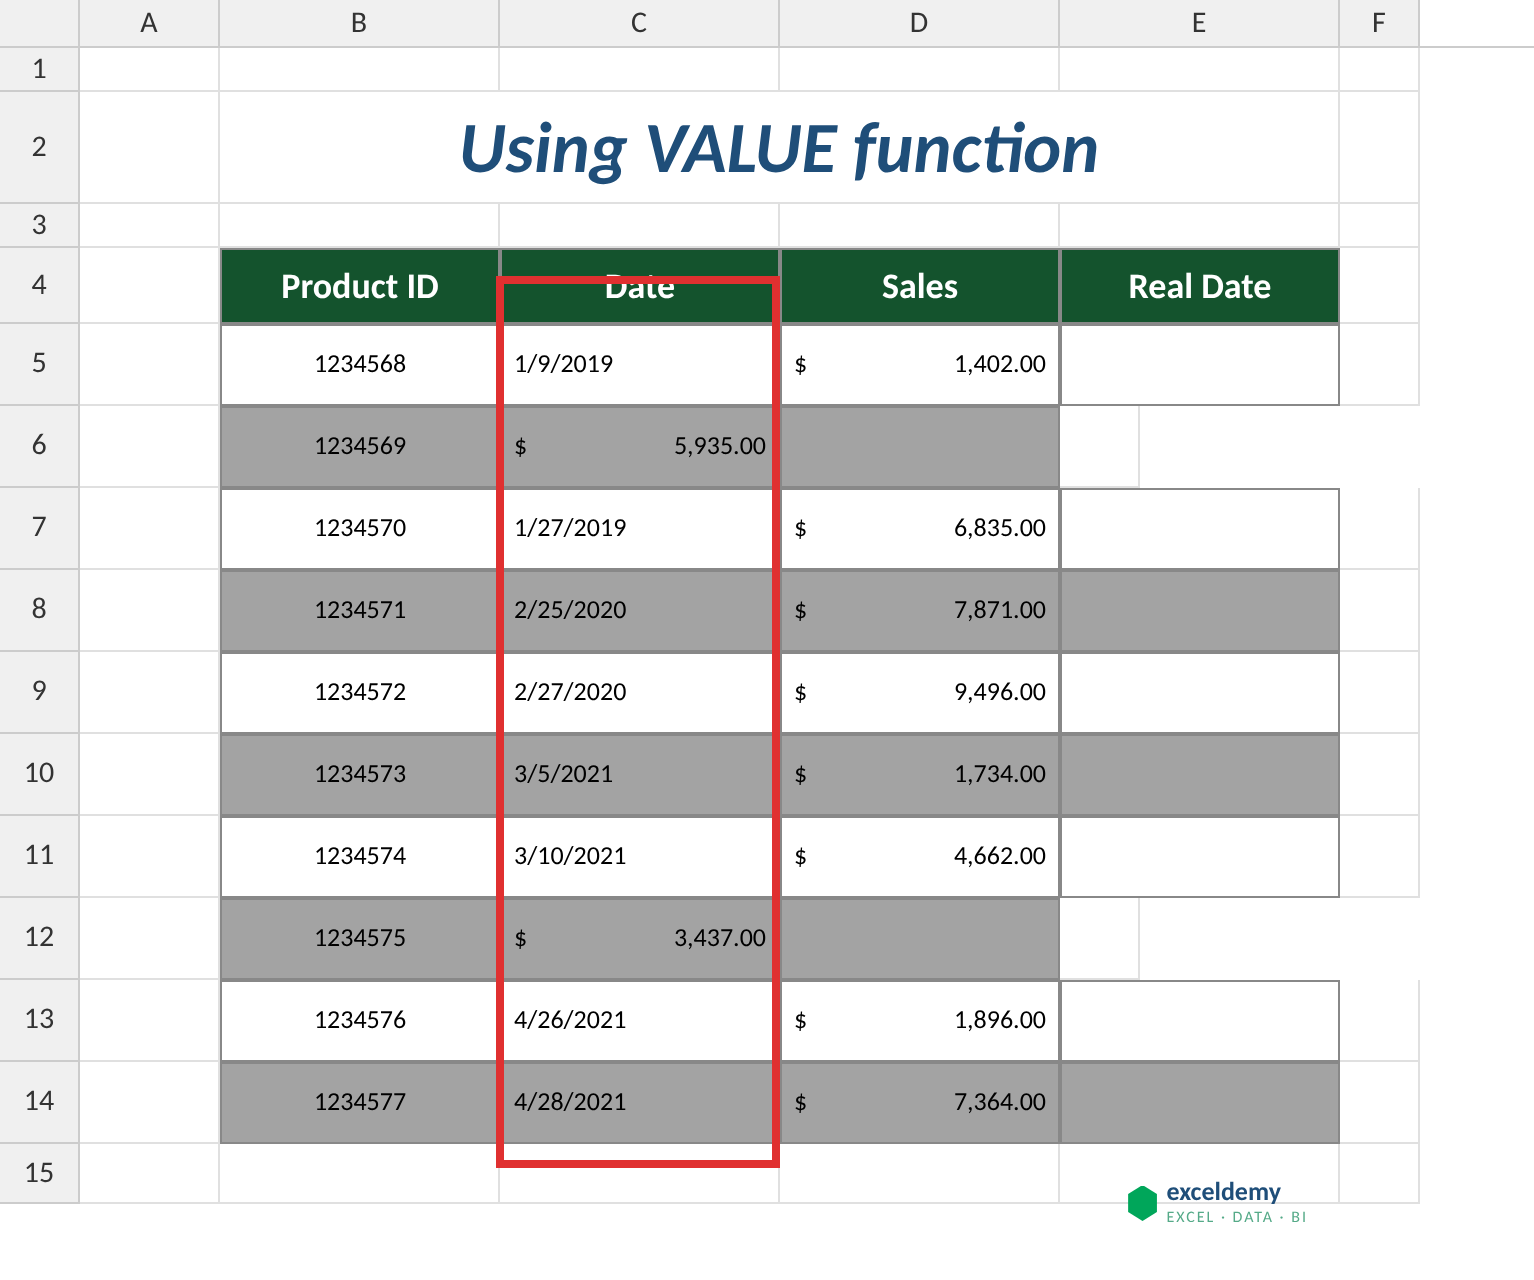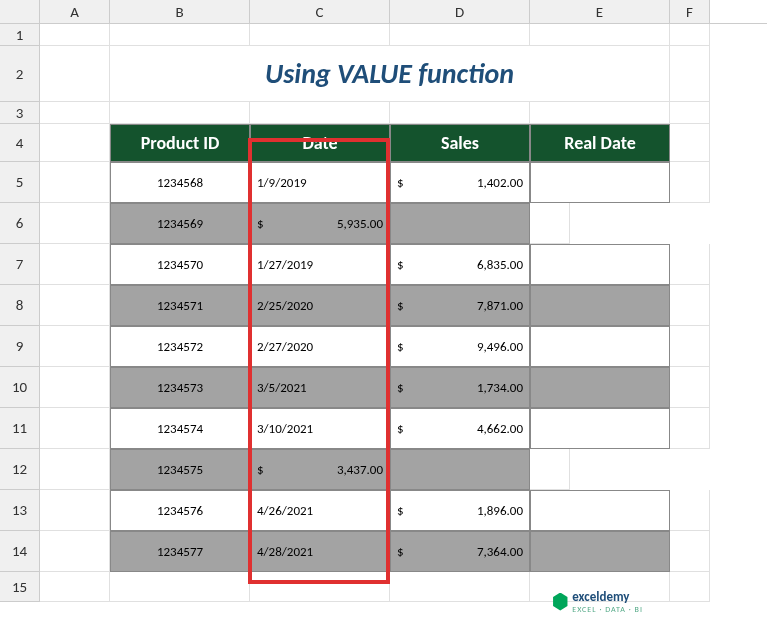--- a/index.html
+++ b/index.html
@@ -16,30 +16,30 @@
     .col-F { width: 40px; }
     .row { display: flex; }
     .row-label { width: 40px; background: #f0f0f0; border-right: 1px solid #ccc; border-bottom: 1px solid #ccc; text-align: center; font-size: 15px; color: #333; display: flex; align-items: center; justify-content: center; }
     .cell { border-right: 1px solid #e0e0e0; border-bottom: 1px solid #e0e0e0; height: 100%; display: flex; align-items: center; padding: 0 6px; font-size: 17px; }
     .r1 { height: 22px; }
     .r2 { height: 56px; }
     .r3 { height: 22px; }
     .r4 { height: 38px; }
     .rn { height: 41px; }
     .r15 { height: 30px; }
-    .title { font-family: Calibri, Arial, sans-serif; font-size: 28px; font-style: italic; font-weight: bold; color: #1f4e79; justify-content: center; }
+    .title { font-family: Calibri, Arial, sans-serif; font-size: 36px; font-style: italic; font-weight: bold; color: #1f4e79; justify-content: center; }
     .th { background: #14532d; color: #fff; font-weight: bold; font-size: 18px; justify-content: center; border: 1px solid #888; }
     .td { border: 1px solid #888; font-size: 13px; color: #000; }
     .odd { background: #fff; }
     .even { background: #a3a3a3; }
     .num { justify-content: center; }
     .date { justify-content: flex-start; }
     .sales { justify-content: space-between; }
     .red-box { position: absolute; border: 4px solid #e03030; left: 248px; top: 138px; width: 142px; height: 446px; pointer-events: none; }
-    .logo { position: absolute; right: 124px; bottom: 26px; font-size: 13px; color: #1f4e79; font-weight: bold; display: flex; align-items: center; gap: 3px; }
+    .logo { position: absolute; right: 113px; bottom: 26px; font-size: 13px; color: #1f4e79; font-weight: bold; display: flex; align-items: center; gap: 3px; }
     .logo .subtitle { font-size: 8px; color: #5a8; letter-spacing: 1px; font-weight: normal; display: block; }
     .logo-icon { width: 18px; height: 18px; background: #00a65a; clip-path: polygon(50% 0, 90% 25%, 90% 75%, 50% 100%, 10% 75%, 10% 25%); display: inline-block; }
   </style>
 </head>
 <body>
 
 <div class="sheet">
   <div class="col-headers">
     <div class="row-label-spacer"></div>
     <div class="col-header col-A">A</div>

